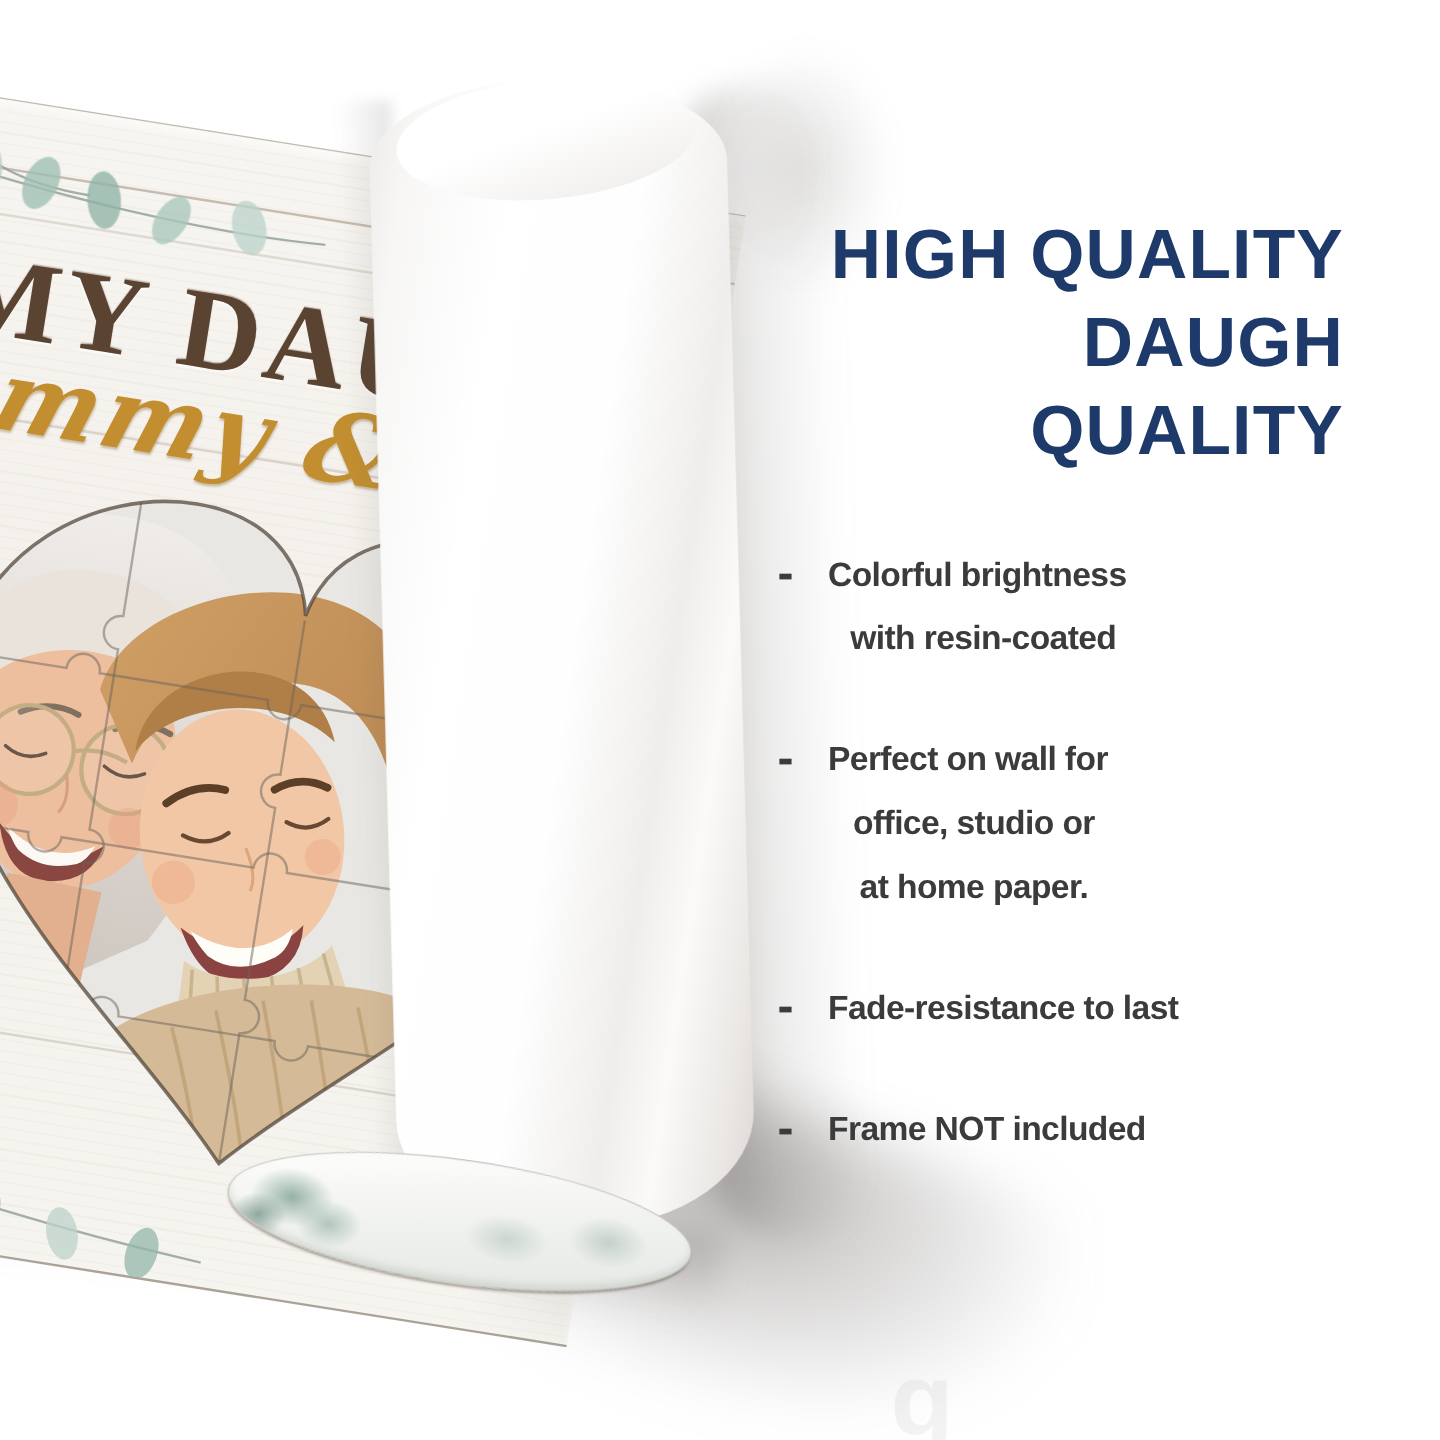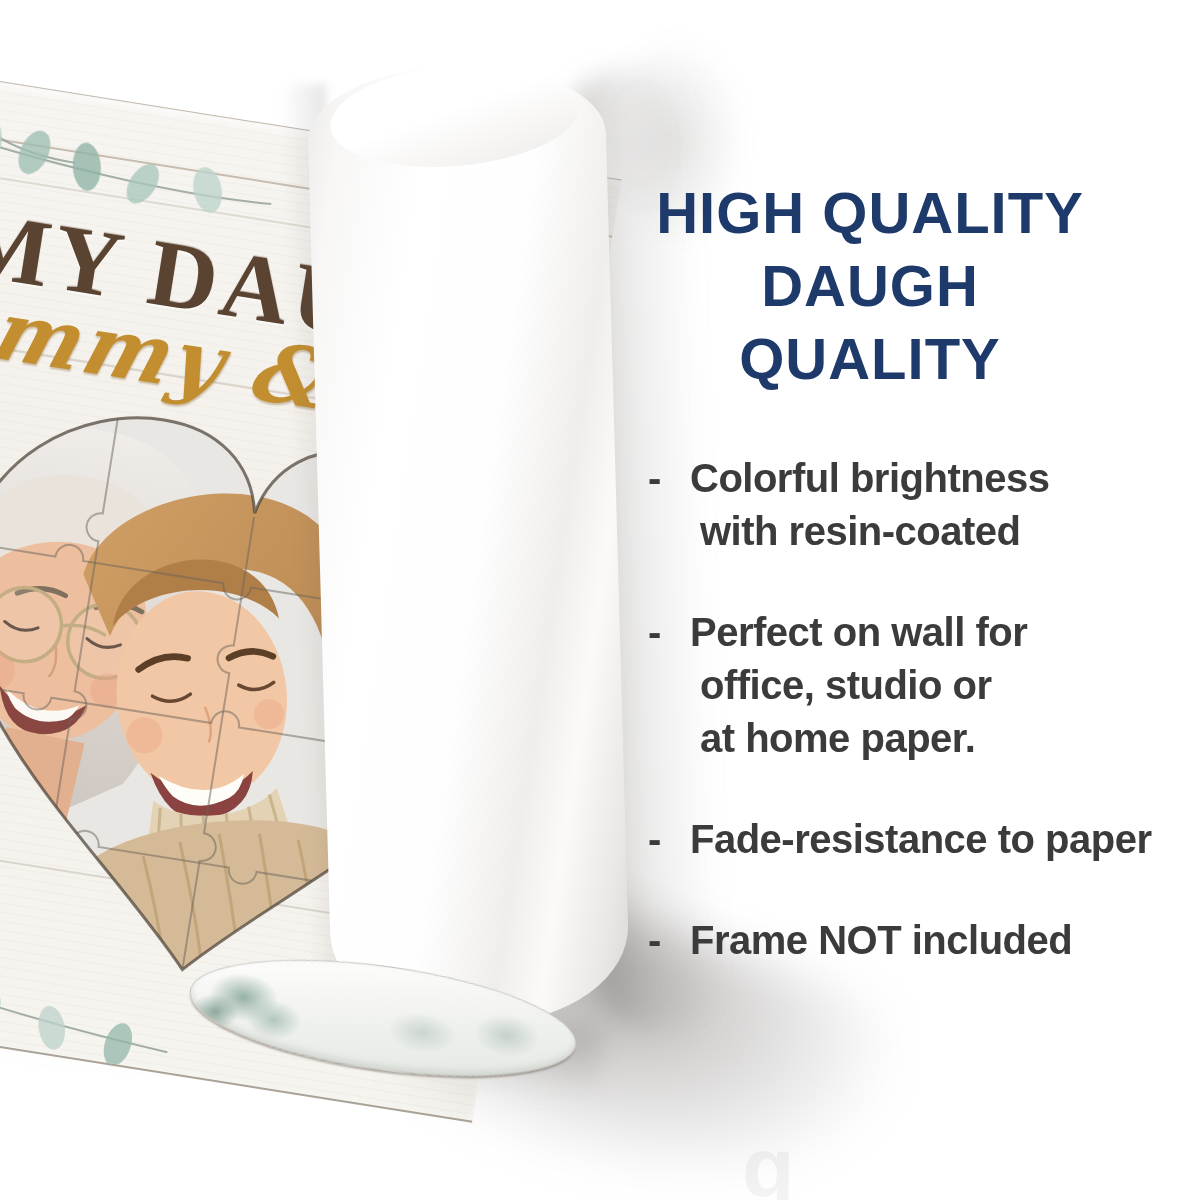--- a/index.html
+++ b/index.html
@@ -101,30 +101,30 @@
     background:radial-gradient(closest-side,rgba(150,180,168,.7),rgba(150,180,168,0));}
   .lipleaf.c{left:4px;top:50px;width:46px;height:36px;
     background:radial-gradient(closest-side,rgba(108,142,128,.75),rgba(108,142,128,0));}
   .lipleaf.d{left:200px;top:40px;width:70px;height:40px;
     background:radial-gradient(closest-side,rgba(168,188,178,.5),rgba(168,188,178,0));}
   .lipleaf.e{left:286px;top:30px;width:66px;height:42px;
     background:radial-gradient(closest-side,rgba(148,172,160,.45),rgba(148,172,160,0));}
 
   
   .headline{
-    left:620px;top:176px;width:500px;text-align:center;
+    left:620px;top:176px;width:500px;text-align:right;
     color:#1d3a6a;font-weight:bold;font-size:58px;line-height:73px;letter-spacing:1px;
   }
   .bullets{left:648px;top:452px;width:540px;color:#3b3b3b;}
   .bullet{display:flex;align-items:flex-start;margin-bottom:48px;}
   .bullet .marker{
     width:22px;flex:0 0 22px;margin-right:20px;
     font-size:40px;line-height:53px;font-weight:bold;
   }
-  .bullet .lines{font-size:40px;line-height:53px;font-weight:bold;letter-spacing:-0.5px;}
+  .bullet .lines{font-size:28px;line-height:53px;font-weight:bold;letter-spacing:-0.5px;text-align:center;}
   .bullet .lines div{white-space:nowrap;}
   .bullet .lines div + div{padding-left:10px;}
 
   .watermark{
     left:742px;top:1118px;font-size:86px;font-weight:bold;
     color:rgba(140,140,140,.10);font-family:"Liberation Sans",sans-serif;
   }
 </style>
 </head>
 <body>
@@ -306,21 +306,21 @@
       <div class="marker">-</div>
       <div class="lines">
         <div>Perfect on wall for</div>
         <div>office, studio or</div>
         <div>at home paper.</div>
       </div>
     </div>
     <div class="bullet">
       <div class="marker">-</div>
       <div class="lines">
-        <div>Fade-resistance to paper</div>
+        <div>Fade-resistance to last</div>
       </div>
     </div>
     <div class="bullet">
       <div class="marker">-</div>
       <div class="lines">
         <div>Frame NOT included</div>
       </div>
     </div>
   </div>
 

